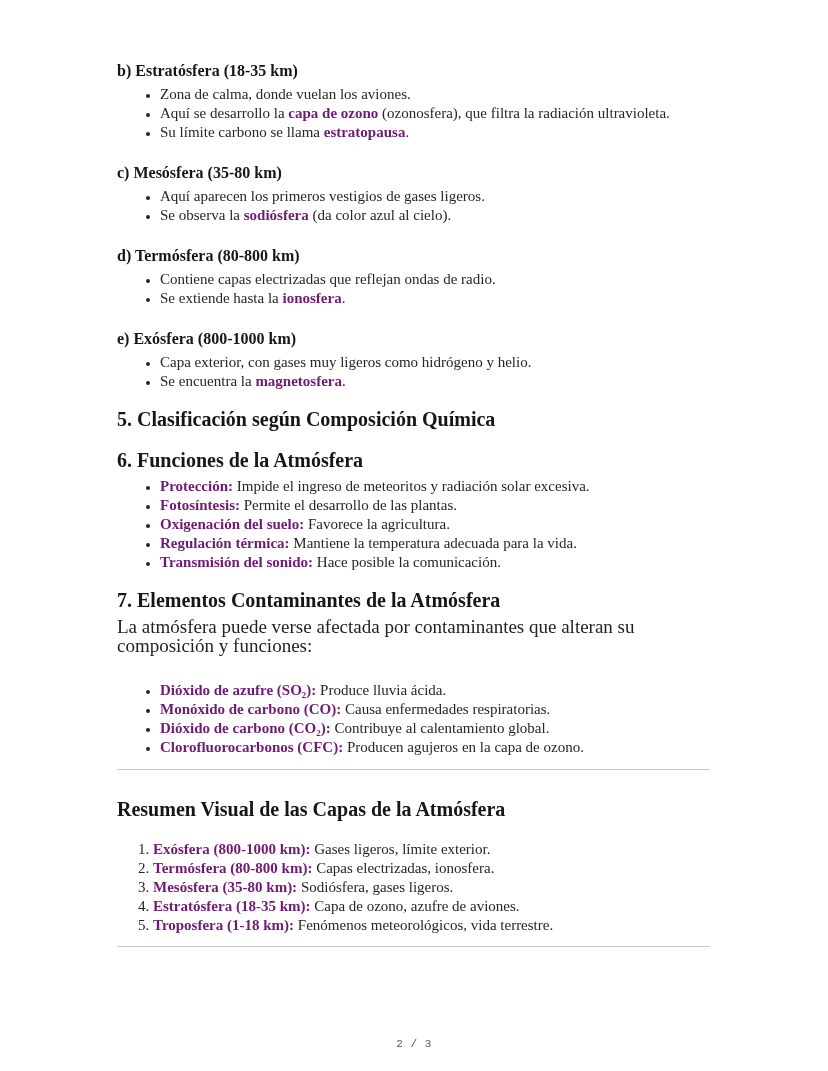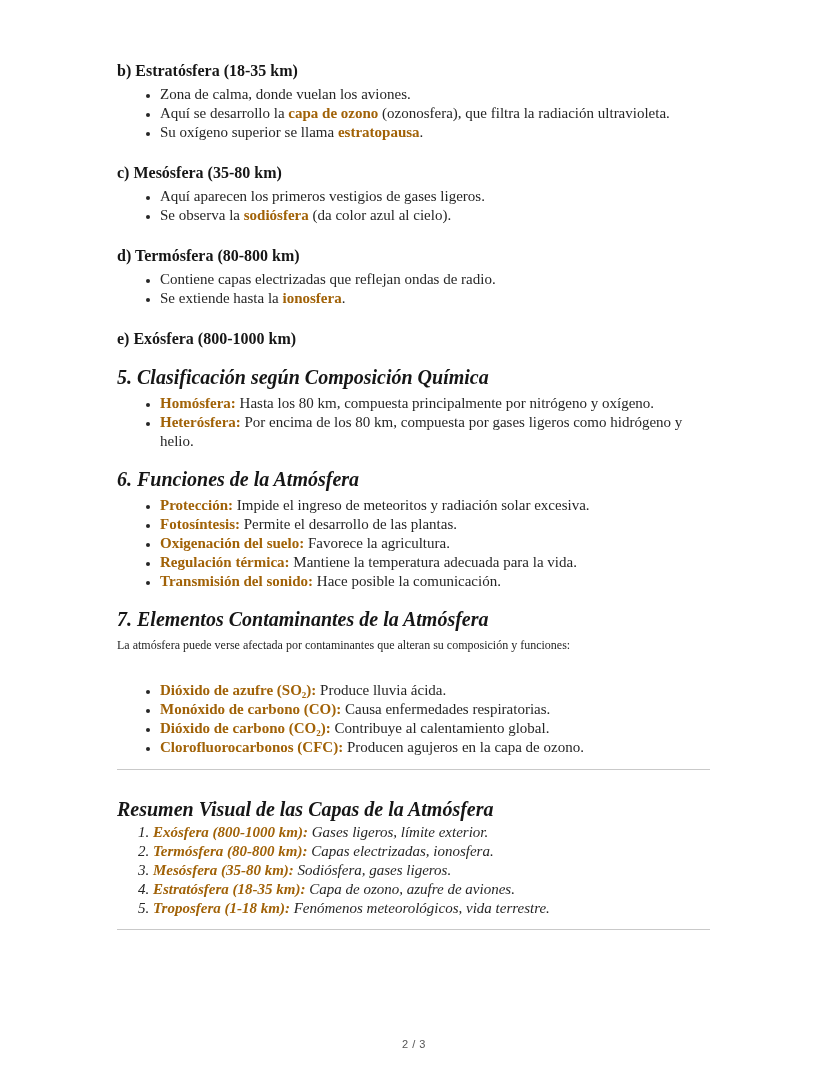--- a/index.html
+++ b/index.html
@@ -14,76 +14,75 @@
   }
   .page {
     position: relative;
     width: 828px; height: 1071px;
     padding: 60px 118px 0 117px;
   }
   h2 {
     font-size: 20px; line-height: 26px;
     font-weight: 700; color: #161616;
     margin: 15px 0 0;
-    font-style: italic;
   }
   h3 {
     font-size: 16px; line-height: 21px;
     font-weight: 700; color: #161616;
     margin: 20px 0 0;
   }
   section:first-child h3 { margin-top: 0; }
   ul, ol {
     margin: 4px 0 0;
     font-size: 15px;
   }
   ul { padding-left: 43px; list-style: disc; }
-  ol { margin-top: 1px; padding-left: 36px; list-style: decimal; font-style: italic; }
+  ol { margin-top: 18px; padding-left: 36px; list-style: decimal; }
   li {
     line-height: 19px;
     margin: 0;
     color: #262626;
   }
   li::marker { color: #262626; font-size: 0.85em; }
   ol li::marker { font-size: 1em; }
-  b { font-weight: 700; color: #a16207; }
+  b { font-weight: 700; color: #701a75; }
   p.intro {
-    font-size: 12px; line-height: 19px;
+    font-size: 19px; line-height: 19px;
     margin: 4px 0 0;
   }
   .sec-contaminantes ul { margin-top: 26px; }
   hr.rule {
     border: none;
     border-top: 1px solid #c9c9c9;
     margin: 12px 0 0;
   }
   .summary h2 { margin-top: 26px; }
   .summary hr.rule-bottom { margin-top: 11px; }
   .page-footer {
     position: absolute;
     left: 0; right: 0;
     bottom: 21px;
     text-align: center;
     font-size: 11px;
     color: #555555;
     letter-spacing: 0.5px;
-    font-family: Liberation Sans, sans-serif;
+    font-family: Liberation Mono, monospace;
   }
 </style>
 </head>
 <body>
 
 <div class="page">
 
   <section>
     <h3>b) Estratósfera (18-35 km)</h3>
     <ul>
         <li><span>Zona de calma, donde vuelan los aviones.</span></li>
         <li><span>Aquí se desarrollo la </span><b>capa de ozono</b><span> (ozonosfera), que filtra la radiación ultravioleta.</span></li>
-        <li><span>Su oxígeno superior se llama </span><b>estratopausa</b><span>.</span></li>
+        <li><span>Su límite carbono se llama </span><b>estratopausa</b><span>.</span></li>
       </ul>
   </section>
 
   <section>
     <h3>c) Mesósfera (35-80 km)</h3>
     <ul>
         <li><span>Aquí aparecen los primeros vestigios de gases ligeros.</span></li>
         <li><span>Se observa la </span><b>sodiósfera</b><span> (da color azul al cielo).</span></li>
       </ul>
   </section>
@@ -91,28 +90,28 @@
   <section>
     <h3>d) Termósfera (80-800 km)</h3>
     <ul>
         <li><span>Contiene capas electrizadas que reflejan ondas de radio.</span></li>
         <li><span>Se extiende hasta la </span><b>ionosfera</b><span>.</span></li>
       </ul>
   </section>
 
   <section>
     <h3>e) Exósfera (800-1000 km)</h3>
+    <ul>
+        <li><span>Capa exterior, con gases muy ligeros como hidrógeno y helio.</span></li>
+        <li><span>Se encuentra la </span><b>magnetosfera</b><span>.</span></li>
+      </ul>
   </section>
 
   <section>
     <h2>5. Clasificación según Composición Química</h2>
-    <ul>
-        <li><b>Homósfera:</b><span> Hasta los 80 km, compuesta principalmente por nitrógeno y oxígeno.</span></li>
-        <li><b>Heterósfera:</b><span> Por encima de los 80 km, compuesta por gases ligeros como hidrógeno y helio.</span></li>
-      </ul>
   </section>
 
   <section>
     <h2>6. Funciones de la Atmósfera</h2>
     <ul>
         <li><b>Protección:</b><span> Impide el ingreso de meteoritos y radiación solar excesiva.</span></li>
         <li><b>Fotosíntesis:</b><span> Permite el desarrollo de las plantas.</span></li>
         <li><b>Oxigenación del suelo:</b><span> Favorece la agricultura.</span></li>
         <li><b>Regulación térmica:</b><span> Mantiene la temperatura adecuada para la vida.</span></li>
         <li><b>Transmisión del sonido:</b><span> Hace posible la comunicación.</span></li>

